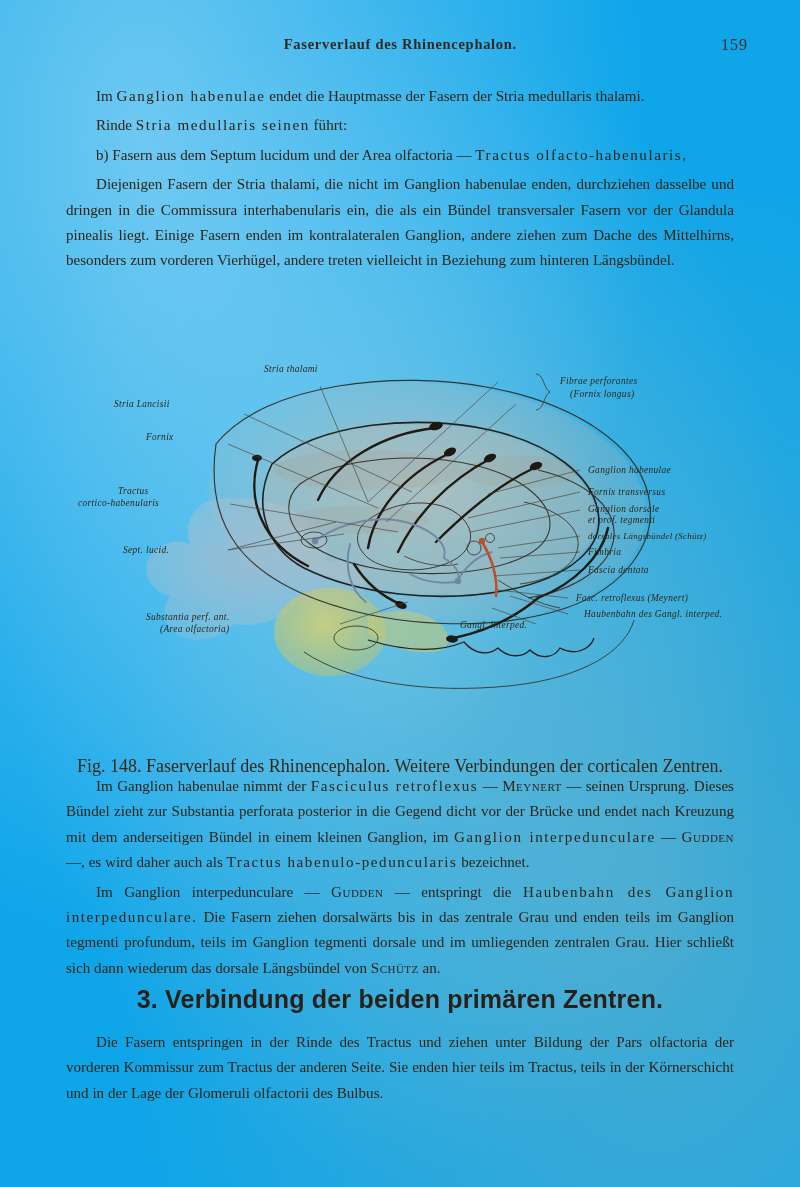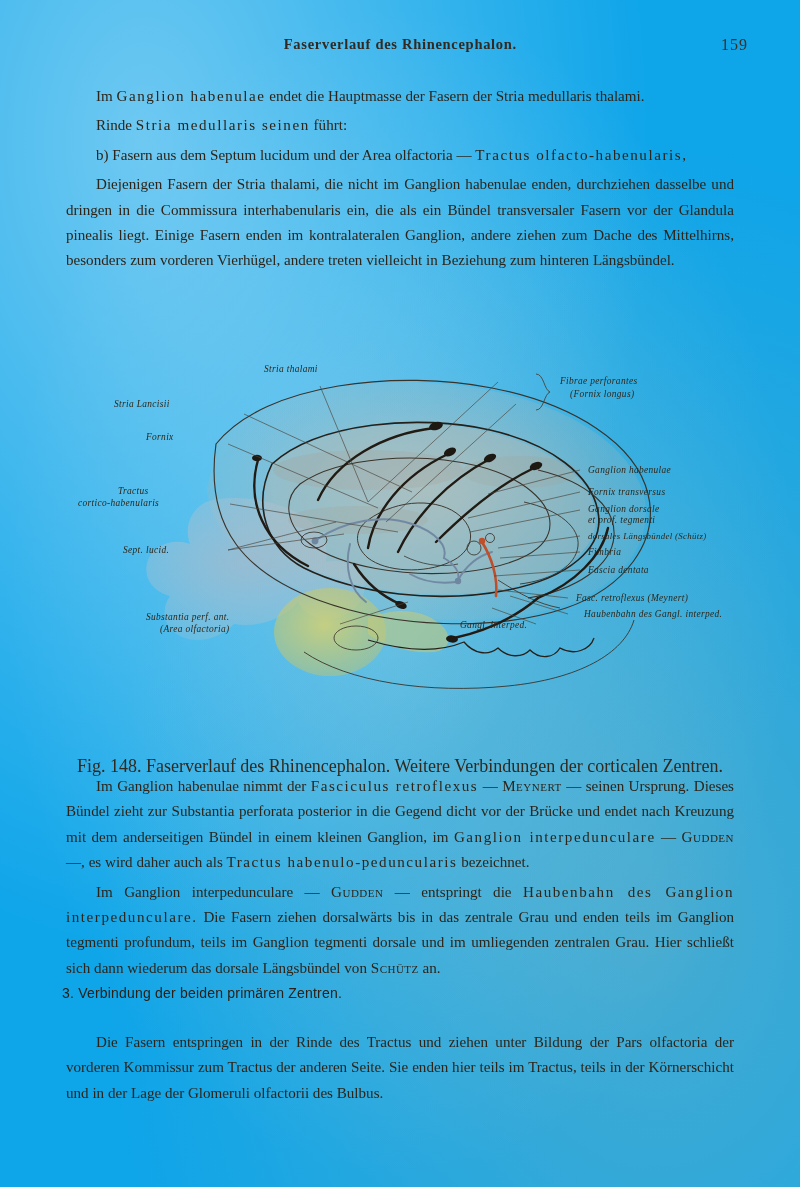--- a/index.html
+++ b/index.html
@@ -84,23 +84,24 @@
   #para1 { top: 80px; }
   #para2 { top: 770px; }
   #para3 { top: 1026px; }
 
   
   .section-heading {
     position: absolute;
     top: 985px;
     left: 62px;
     width: 676px;
+    text-align: center;
     font-family: "Liberation Sans", sans-serif;
-    font-size: 14px;
-    font-weight: normal;
+    font-size: 25px;
+    font-weight: bold;
     letter-spacing: 0.2px;
     color: #2a2017;
   }
 
   
   .figure {
     position: absolute;
     top: 352px;
     left: 68px;
     width: 700px;

